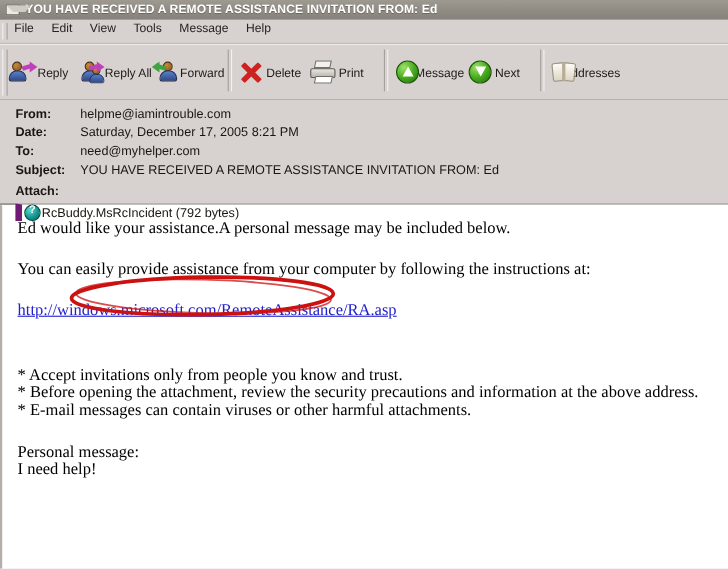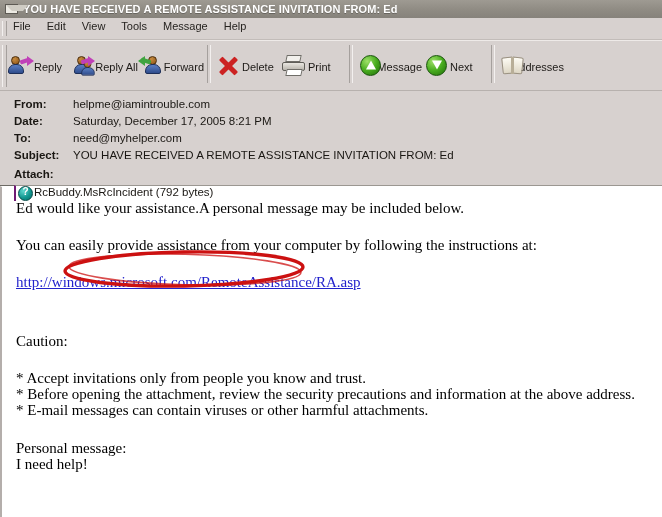--- a/index.html
+++ b/index.html
@@ -300,22 +300,23 @@
     font-size: 11.5px;
     font-weight: bold;
     color: #1a1713;
     flex: 0 0 auto;
     line-height: 21px;
   }
   .attach-box {
     flex: 1 1 auto;
     background: #ffffff;
     border-top: 1px solid #9b9792;
-    border-left: 2px solid #701a75;
-    display: flex;
+    border-left: 6px solid #701a75;
+    display: flex;
+    align-items: center;
     padding-left: 2px;
     box-sizing: border-box;
   }
   .attach-icon {
     width: 15px; height: 15px;
     border-radius: 50%;
     background: radial-gradient(circle at 34% 30%, #5fd8cf 0%, #12968f 55%, #046b66 100%);
     border: 1px solid #034a46;
     box-sizing: border-box;
     position: relative;
@@ -525,21 +526,20 @@
 
   </div>
 
   <div class="body-area">
     <p>Ed would like your assistance.A personal message may be included below.</p>
     <p>You can easily provide assistance from your computer by following the instructions at:</p>
     <p>
       <a class="body-link" href="#">http://windows.microsoft.com/RemoteAssistance/RA.asp</a>
     </p>
     <div class="spacer-lg"></div>
-    <p>Caution:</p>
     <p class="tight">* Accept invitations only from people you know and trust.</p>
     <p class="tight">* Before opening the attachment, review the security precautions and information at the above address.</p>
     <p class="tight">* E-mail messages can contain viruses or other harmful attachments.</p>
     <div class="spacer-lg"></div>
     <p class="tight">Personal message:</p>
     <p class="tight">I need help!</p>
   </div>
 
 </div>
 

